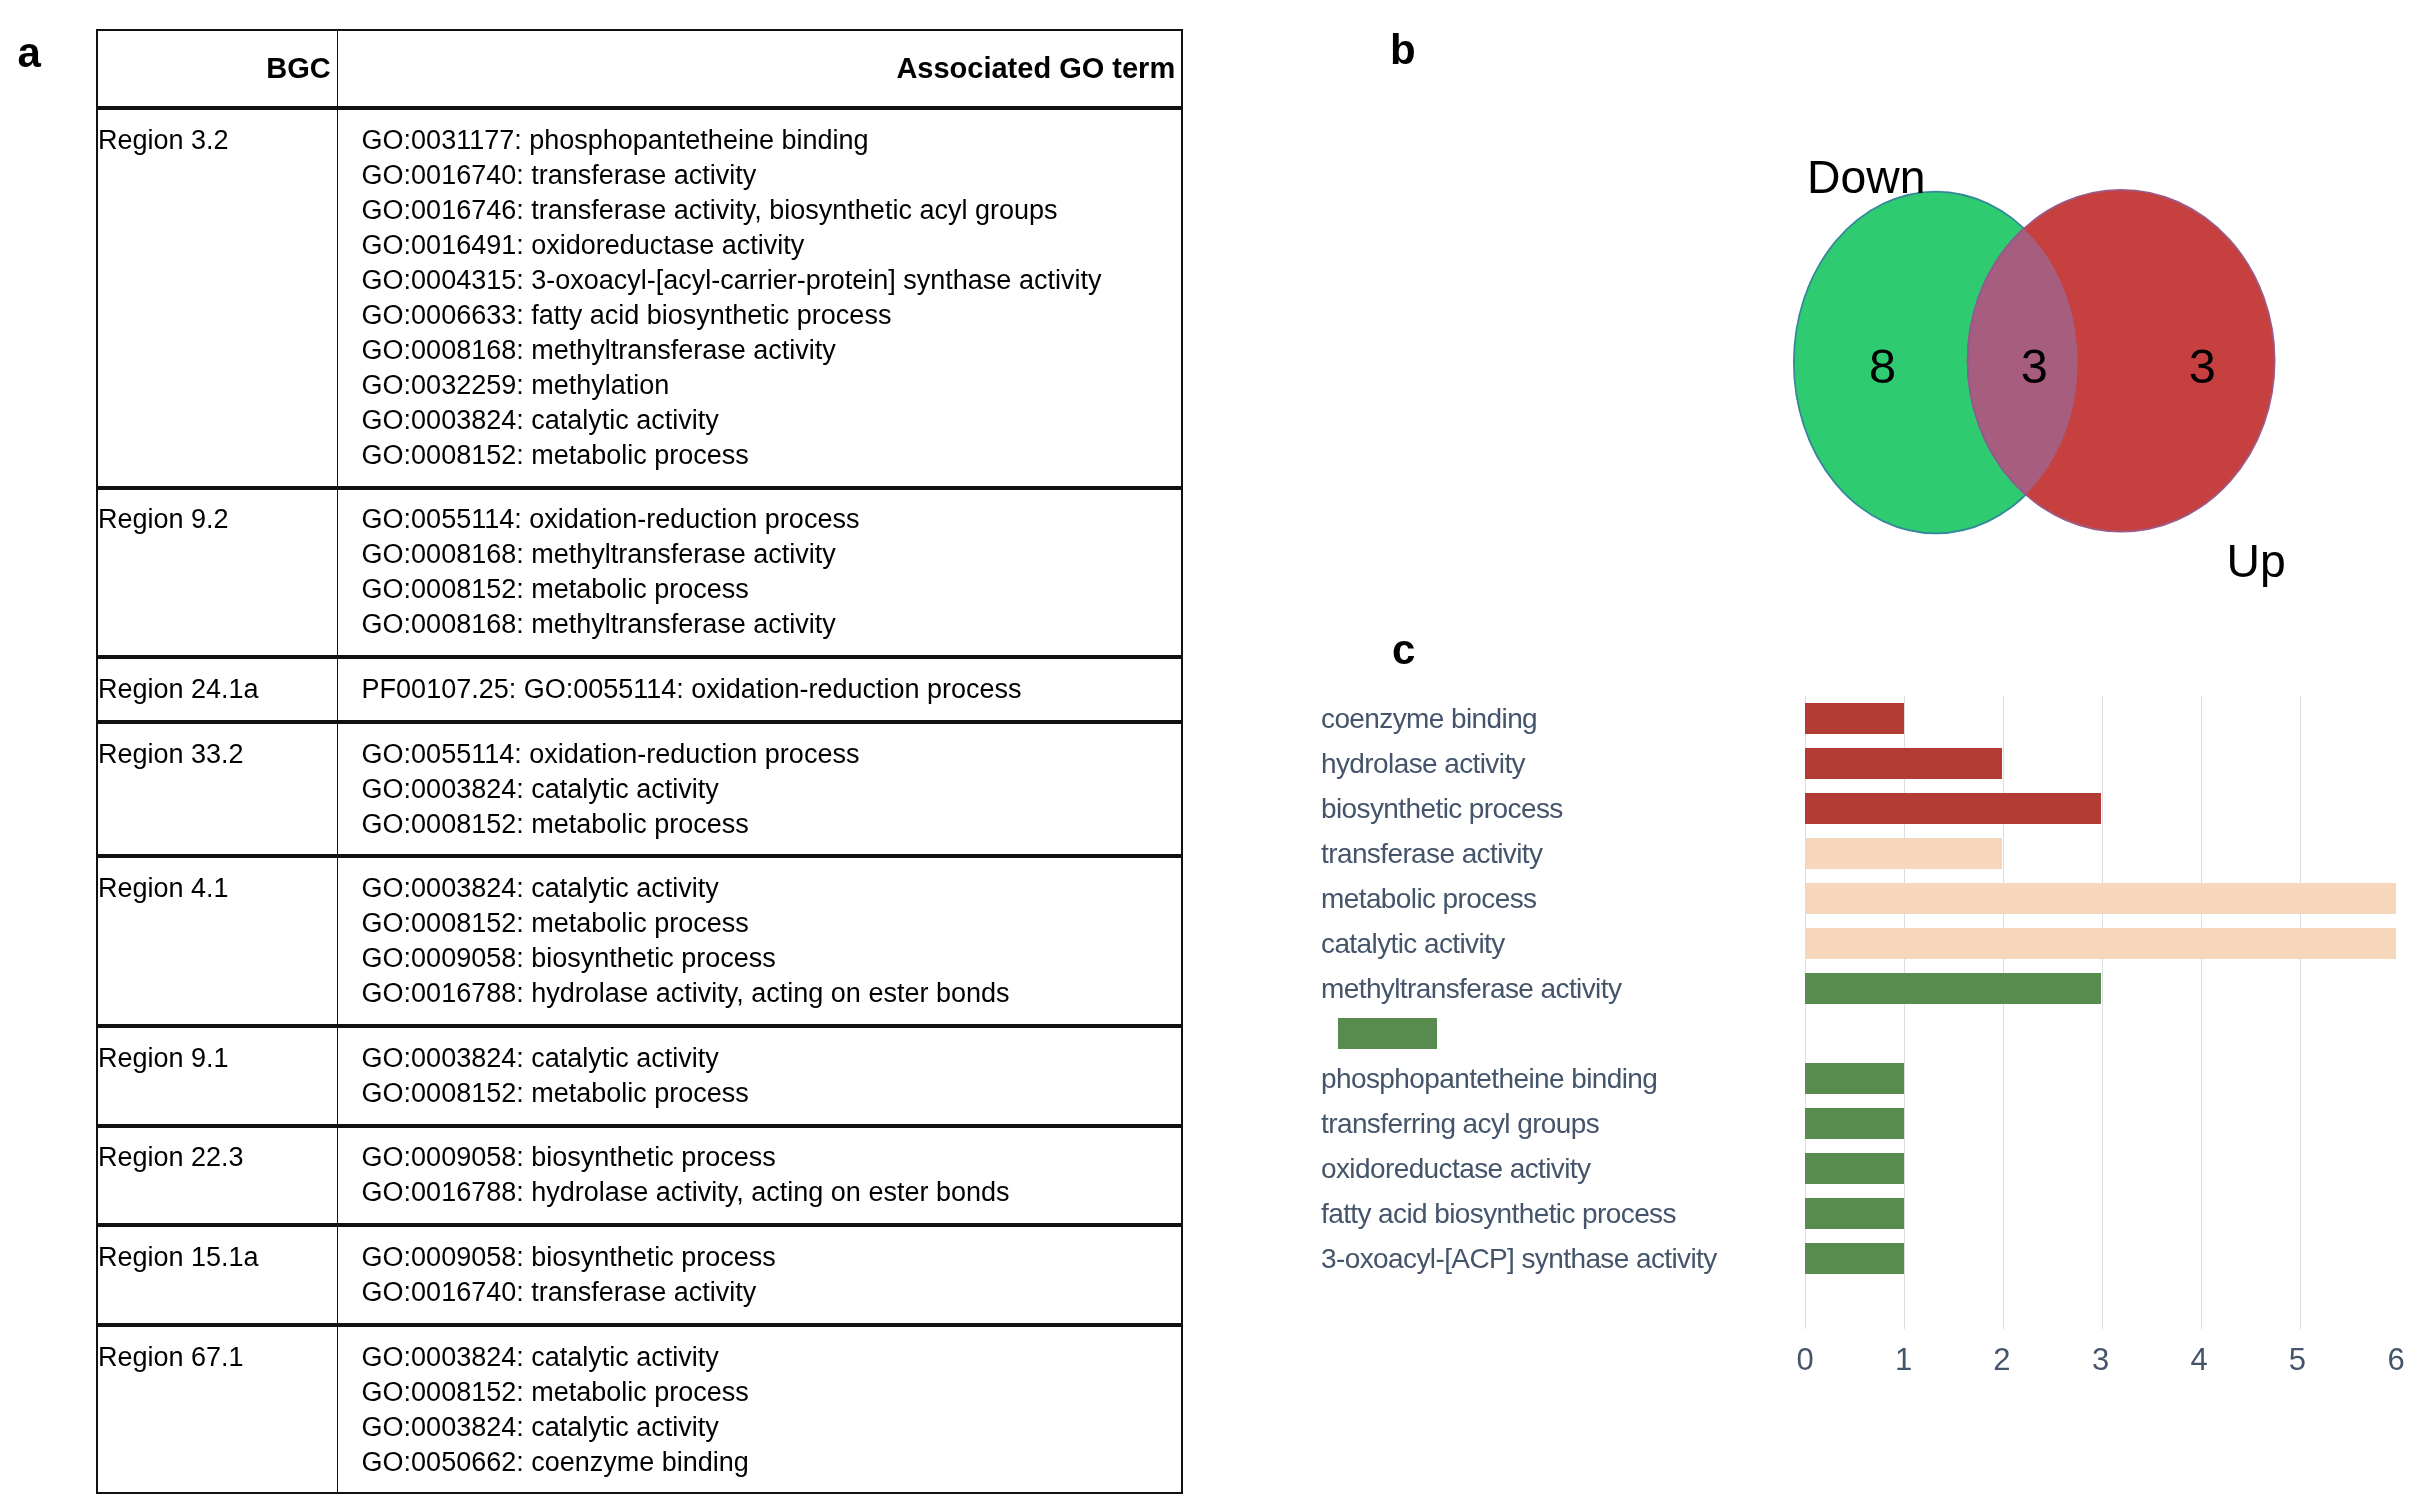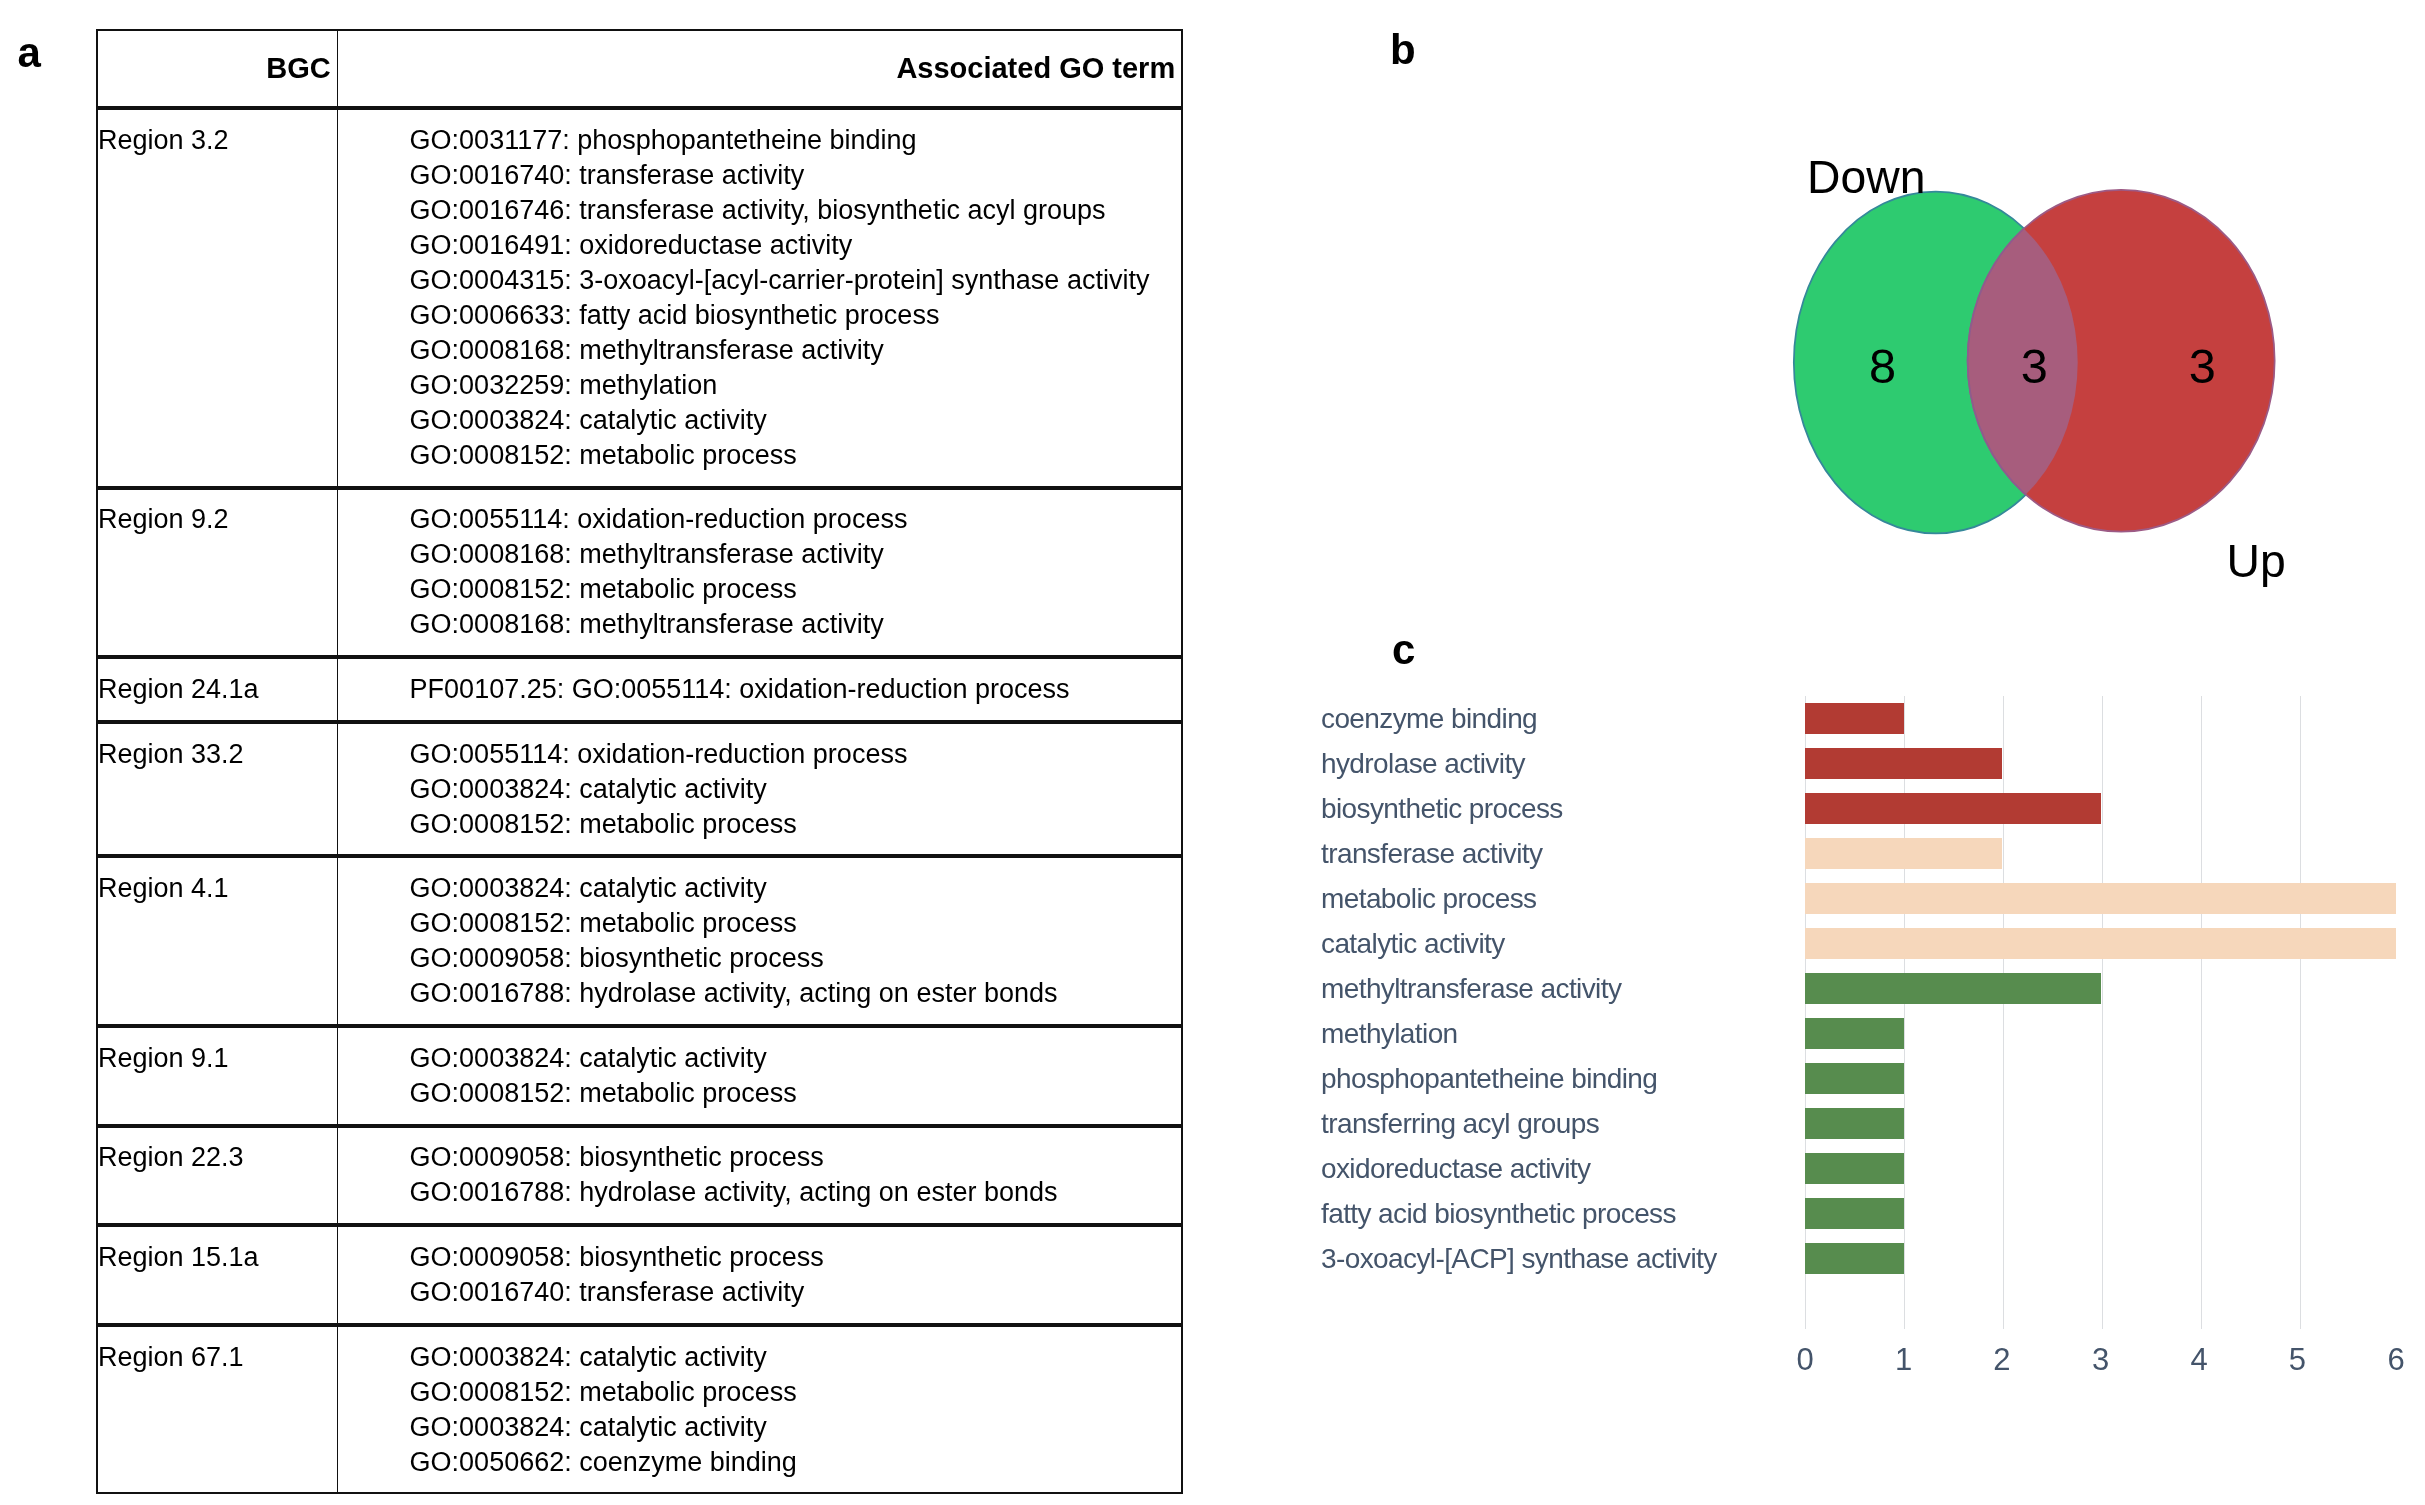--- a/index.html
+++ b/index.html
@@ -60,21 +60,21 @@
   #go-table td.bgc-cell {
     width: 227px;
     padding-right: 5.8px;
     border-right: 1.7px solid #111111;
     white-space: nowrap;
   }
   #go-table td.terms-cell {
     padding-left: 24px;
     padding-right: 9.3px;
   }
-  .term-line { white-space: nowrap; margin-left: 48px; }
+  .term-line { white-space: nowrap; }
 
   
   #venn-svg {
     position: absolute;
     left: 1565px;
     top: 58px;
     width: 840px;
     height: 580px;
   }
   .venn-label {
@@ -305,21 +305,20 @@
             <div class="bar" style="width: 100%; background: rgb(246, 215, 187);"></div>
           </div>
         </div>
         <div class="bar-row">
           <div class="bar-label">methyltransferase activity</div>
           <div class="bar-track">
             <div class="bar" style="width: 50%; background: rgb(87, 140, 78);"></div>
           </div>
         </div>
         <div class="bar-row">
-          <div class="bar-label">methylation</div>
           <div class="bar-track">
             <div class="bar" style="width: 16.6667%; background: rgb(87, 140, 78);"></div>
           </div>
         </div>
         <div class="bar-row">
           <div class="bar-label">phosphopantetheine binding</div>
           <div class="bar-track">
             <div class="bar" style="width: 16.6667%; background: rgb(87, 140, 78);"></div>
           </div>
         </div>

